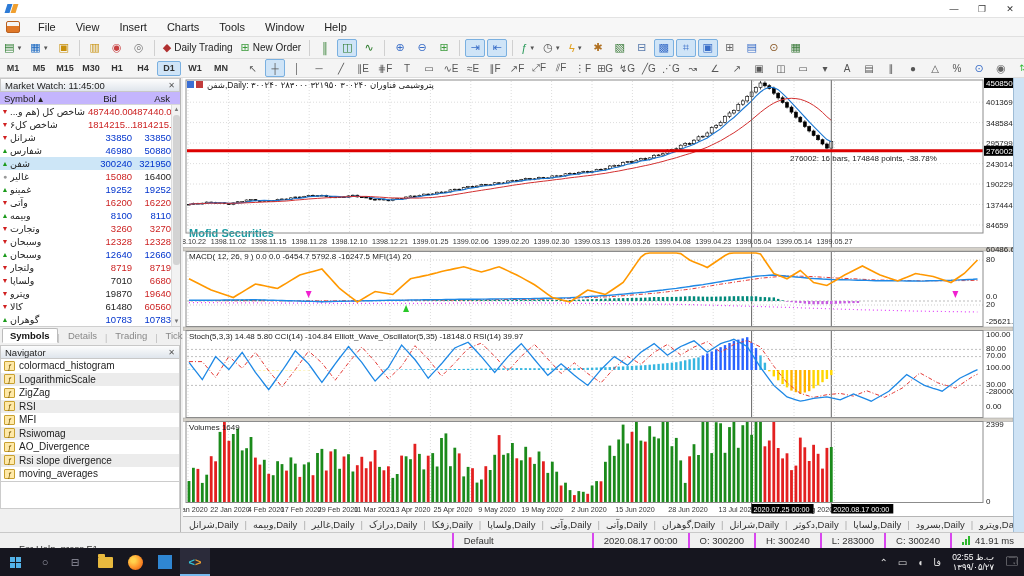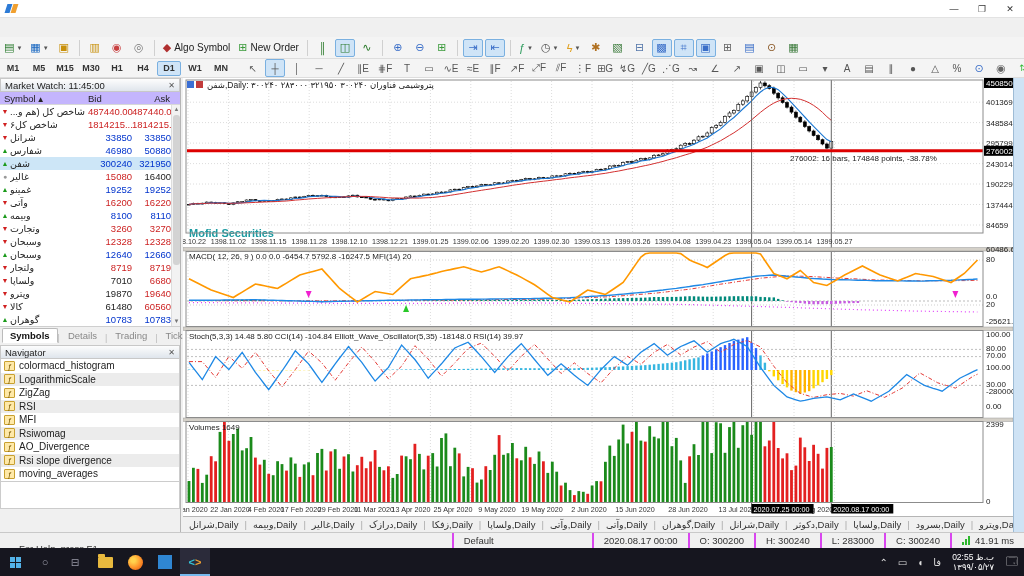--- a/index.html
+++ b/index.html
@@ -29,21 +29,21 @@
   .tsep{width:1px;height:16px;background:#d0d0d0;margin:0 4px;}
   .tfbtn{min-width:24px;height:15px;margin:0 1px;display:flex;align-items:center;justify-content:center;font-size:9px;font-weight:bold;color:#333;border:1px solid transparent;border-radius:2px;}
   .tfbtn.active{background:#cfe4f7;border:1px solid #7ab0e0;}
   .tb-right{margin-left:auto;display:flex;align-items:center;margin-right:8px;}
   
   .leftpanel{position:absolute;left:0;top:78px;width:181px;height:454px;background:#f0f0f0;border-right:1px solid #b5b5b5;}
   .pane-header{height:14px;background:linear-gradient(#fdfdfd,#dfe5ec);border:1px solid #c8c8c8;display:flex;align-items:center;font-size:9.5px;color:#222;padding:0 4px;}
   .pane-header .x{margin-left:auto;font-size:8px;color:#555;}
   .mw-cols{height:13px;display:flex;font-size:9.5px;color:#222;background:#c4b5fd;border-bottom:1px solid #d8d8d8;align-items:center;}
   .mw-cols .c1{width:88px;padding-left:4px;}
-  .mw-cols .c2{width:44px;text-align:left;}
+  .mw-cols .c2{width:44px;text-align:center;}
   .mw-cols .c3{width:40px;text-align:right;padding-right:2px;}
   .mw-rows{height:221px;background:#fff;position:relative;overflow:hidden;}
   .mw-row{height:13px;display:flex;align-items:center;font-size:9.5px;}
   .mw-row.sel{background:#cde6f7;}
   .mw-row .ic{width:10px;text-align:center;font-size:7px;}
   .mw-row .sym{width:78px;overflow:hidden;white-space:nowrap;color:#222;}
   .mw-row .bid{width:44px;text-align:right;}
   .mw-row .ask{width:40px;text-align:right;padding-right:1px;}
   .mw-scroll{position:absolute;right:0;top:0;width:9px;height:221px;background:#f2f2f2;border-left:1px solid #ddd;}
   .mw-scroll .thumb{position:absolute;left:1px;top:2px;width:7px;height:150px;background:#d3d3d3;border-radius:3px;}
@@ -97,20 +97,24 @@
         <i></i>
         <i></i>
       </span>
     <span class="win-btns">
       <span class="win-btn">—</span>
       <span class="win-btn">❐</span>
       <span class="win-btn">✕</span>
     </span>
   </div>
 
+  <div class="menubar">
+    <span class="menu-ico"></span>
+    <span id="menu-items"><span class="menu-item">File</span><span class="menu-item">View</span><span class="menu-item">Insert</span><span class="menu-item">Charts</span><span class="menu-item">Tools</span><span class="menu-item">Window</span><span class="menu-item">Help</span></span>
+  </div>
 
   <div class="toolbar tb1" id="toolbar1">
       <span class="tbtn">
         <span style="color:#2e7d32">▤</span>
         <span class="dd">▼</span>
       </span>
       <span class="tbtn">
         <span style="color:#1565c0">▦</span>
         <span class="dd">▼</span>
       </span>
@@ -123,21 +127,21 @@
       </span>
       <span class="tbtn">
         <span style="color:#c84040">◉</span>
       </span>
       <span class="tbtn">
         <span style="color:#777777">◎</span>
       </span>
       <span class="tsep"></span>
       <span class="tbtn">
         <span style="color:#b03030">◆</span>
-        <span class="lbl">Algo Symbol</span>
+        <span class="lbl">Daily Trading</span>
       </span>
       <span class="tbtn">
         <span style="color:#3a9a3a">⊞</span>
         <span class="lbl">New Order</span>
       </span>
       <span class="tsep"></span>
       <span class="tbtn">
         <span style="color:#2a7a2a">║</span>
       </span>
       <span class="tbtn active">

